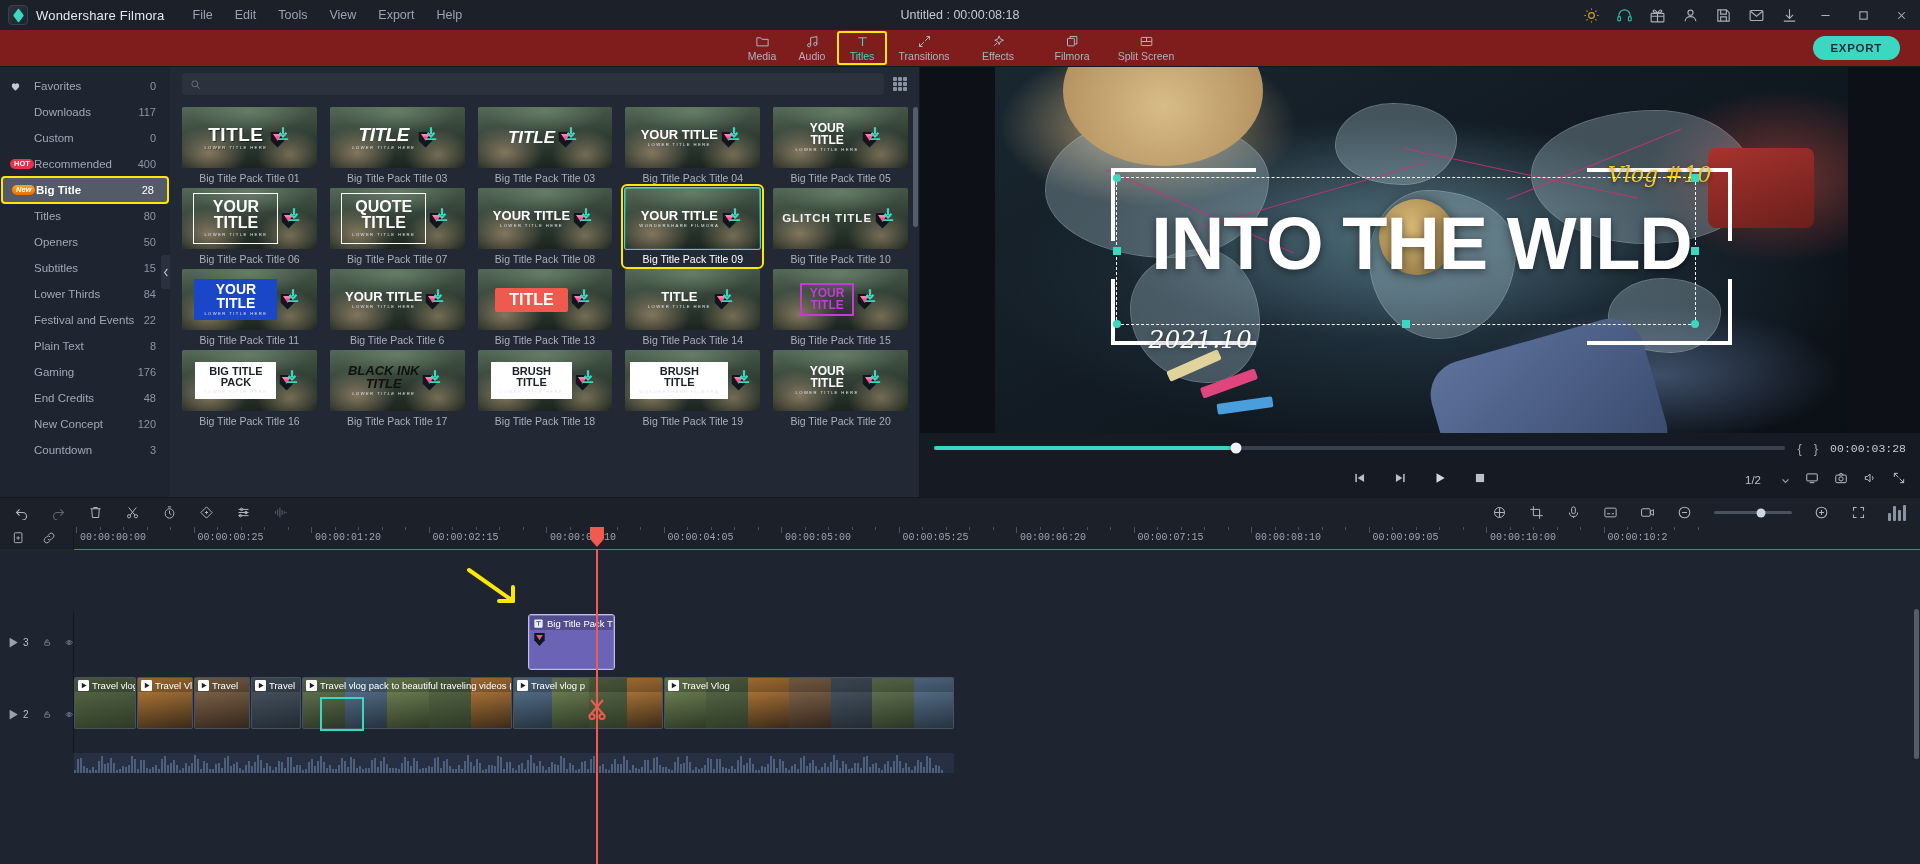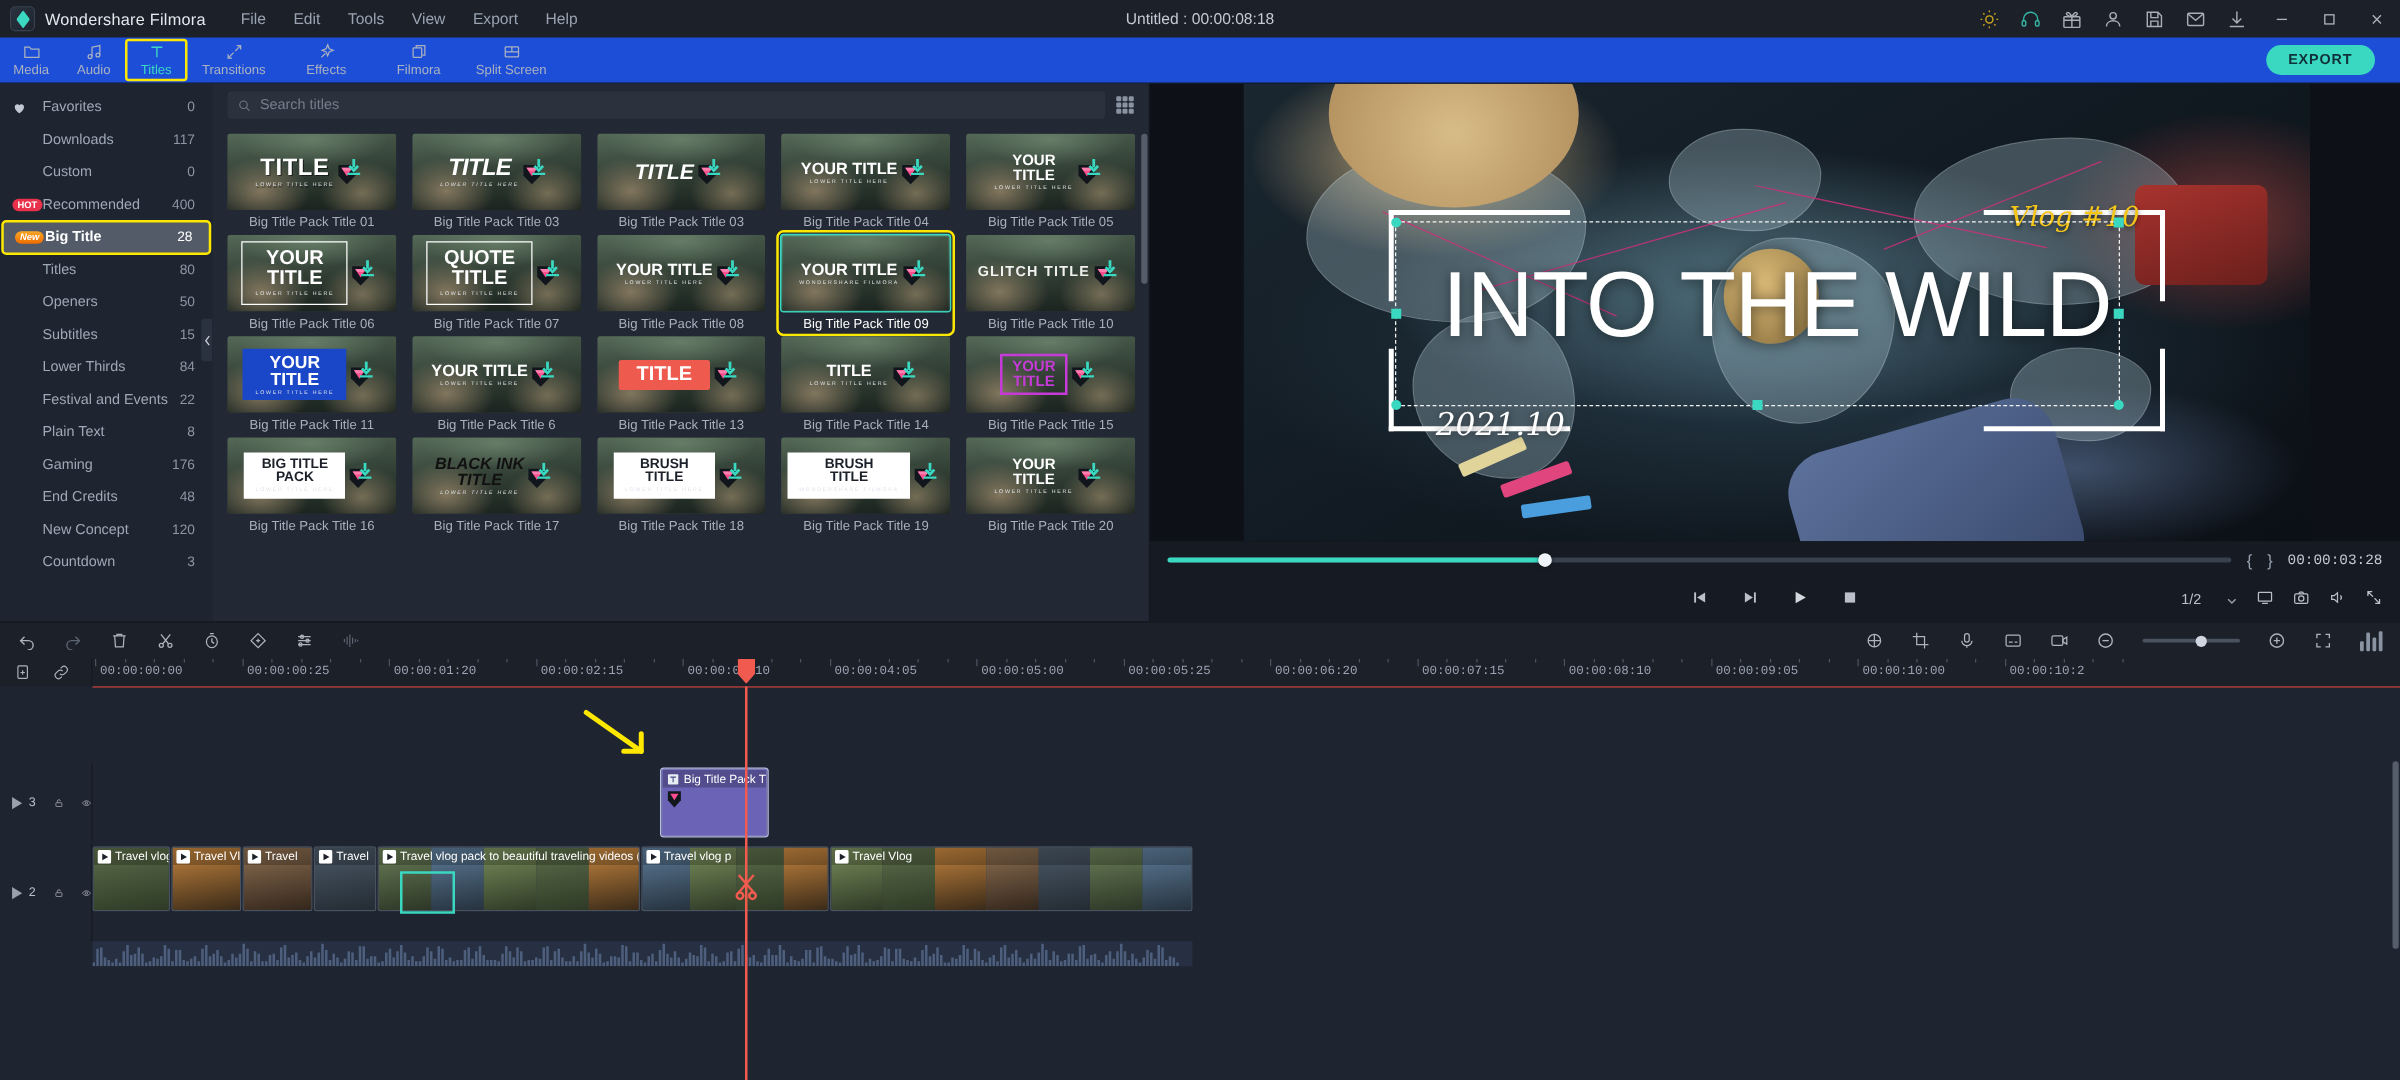--- a/index.html
+++ b/index.html
@@ -34,22 +34,22 @@
     position: absolute; left: 50%; transform: translateX(-50%);
     font-size: 12.5px; color: #c4cad4;
   }
   .win-right { margin-left: auto; display: flex; align-items: center; gap: 16px; }
   .ticon { width: 17px; height: 17px; opacity: .82; display:block; }
   .wbtn { width: 22px; height: 22px; display: flex; align-items: center; justify-content: center; }
   .wbtn svg { width: 13px; height: 13px; opacity: .85; }
 
   
   .toolbar {
-    height: 37px; background: #1d4ed8; display: flex; align-items: stretch;
-    flex: none; position: relative; border-bottom: 1px solid #141820;
+    height: 37px; background: #7f1d1d; display: flex; align-items: stretch;
+    flex: none; position: relative; border-bottom: 1px solid #141820; justify-content: center;
   }
   .tool-tab {
     width: 50px; display: flex; flex-direction: column; align-items: center;
     justify-content: center; gap: 1px; cursor: pointer; position: relative;
   }
   .tool-tab.wide { width: 74px; }
   .tool-tab .tl { font-size: 10.5px; color: #aab2c0; white-space: nowrap; }
   .tool-tab .ti { height: 15px; display: flex; align-items: center; }
   .tool-tab .ti svg { width: 15px; height: 15px; }
   .tool-tab.active .tl { color: #3ad8c0; }
@@ -197,21 +197,21 @@
   .chalk { position: absolute; border-radius: 2px; transform-origin: center; }
   .sel-box {
     position: absolute; border: 1px dashed rgba(255,255,255,.95);
     left: 14.2%; top: 30%; width: 68%; height: 40.5%;
   }
   .hdl { position: absolute; width: 8px; height: 8px; background: #3ad8c0; }
   .hdl.rnd { border-radius: 50%; }
   .title-bracket { position: absolute; border: 2px solid #fff; }
   .main-title {
     position: absolute; left: 50%; top: 48%; transform: translate(-50%,-50%);
-    font-family: "Liberation Sans", sans-serif; font-weight: normal;
+    font-family: "Liberation Sans", sans-serif; font-weight: bold;
     font-size: 74px; color: #fff; letter-spacing: -1px; white-space: nowrap;
     text-shadow: 0 2px 10px rgba(0,0,0,.5);
   }
   .vlog-tag {
     position: absolute; right: 16%; top: 26%;
     font-family: "DejaVu Serif", serif; font-style: italic; font-size: 22px;
     color: #f5c518; text-shadow: 0 1px 4px rgba(0,0,0,.6);
   }
   .date-tag {
     position: absolute; left: 18%; top: 70.5%;
@@ -517,21 +517,20 @@
       </div>
     </div>
 
     <div class="library">
       <div class="searchbar">
         <div class="search-wrap">
           <svg viewBox="0 0 24 24" fill="none" stroke="#9aa3b2" stroke-width="2">
             <circle cx="10.5" cy="10.5" r="6.5"></circle>
               <path d="M15.5 15.5L21 21"></path>
           </svg>
-          <input type="text" placeholder="Search titles" style="">
         </div>
         <div class="grid-toggle">
           <i></i>
             <i></i>
             <i></i>
             <i></i>
             <i></i>
             <i></i>
             <i></i>
             <i></i>

